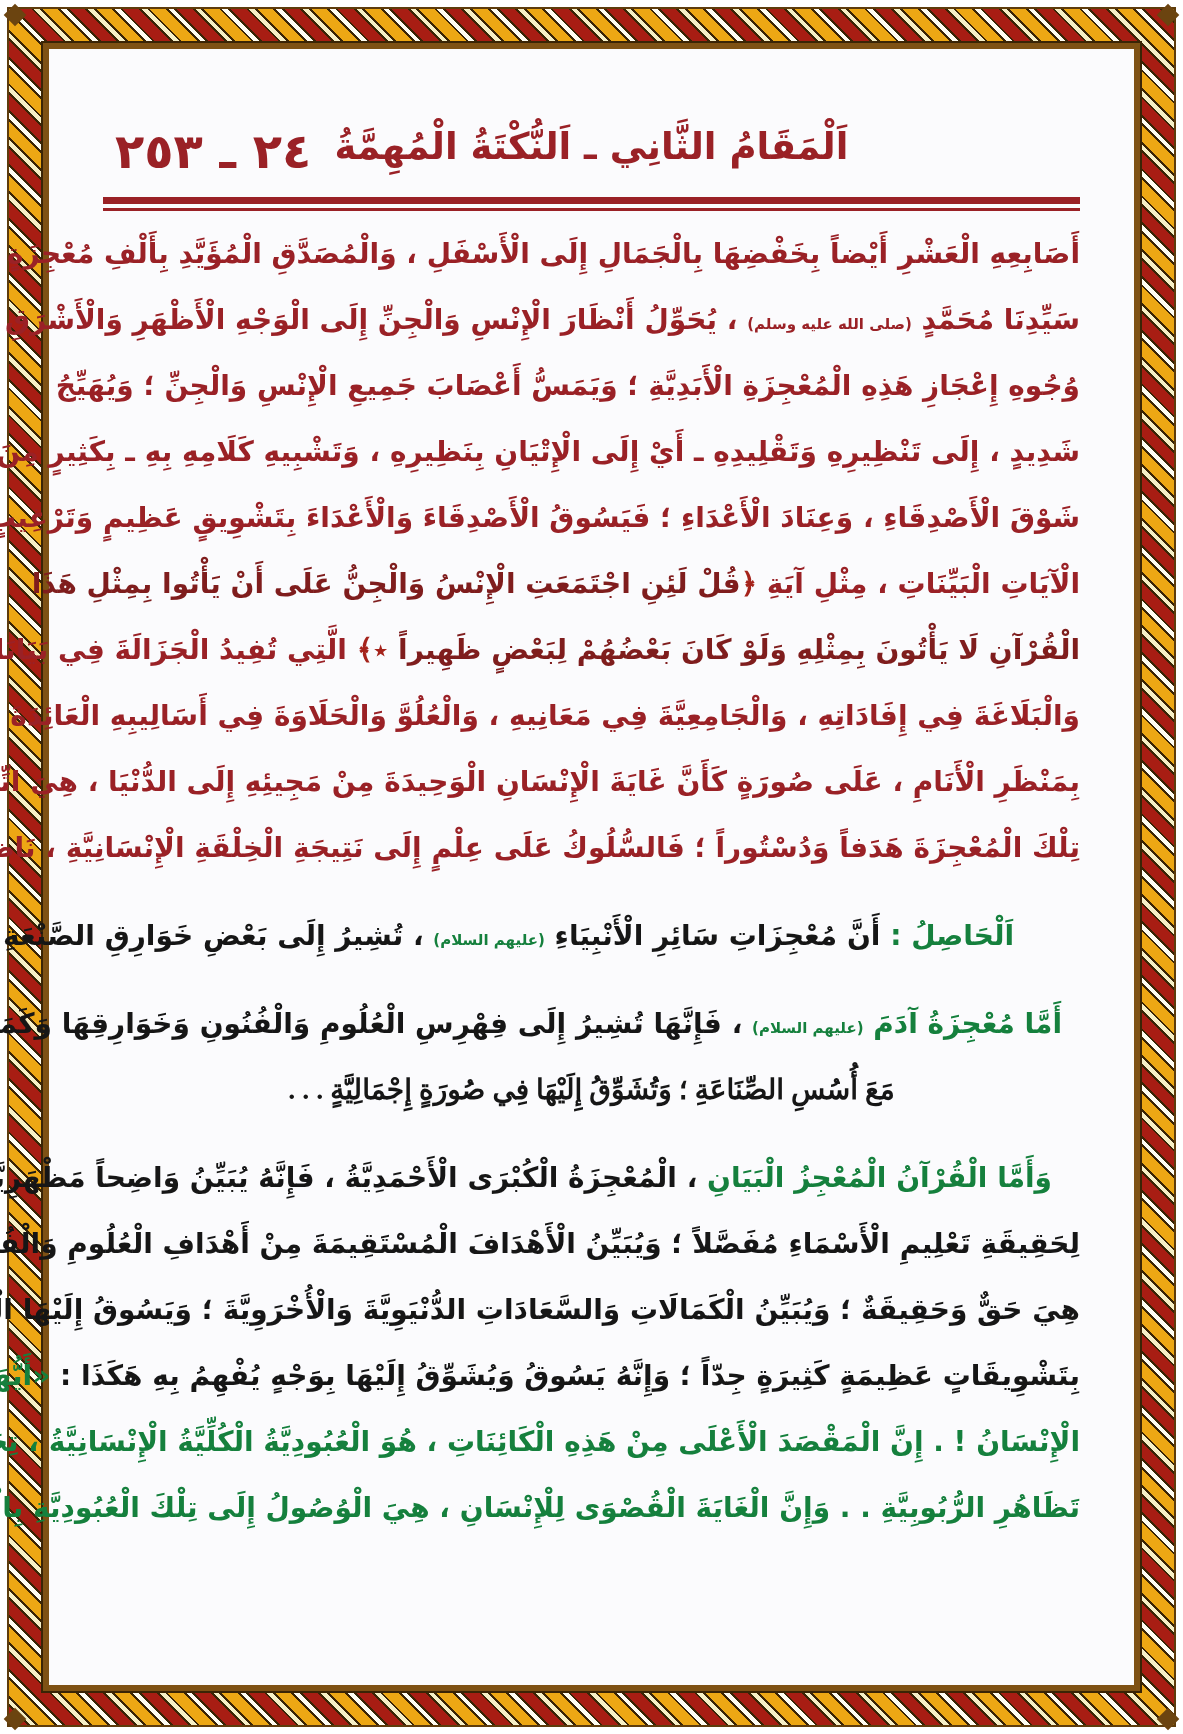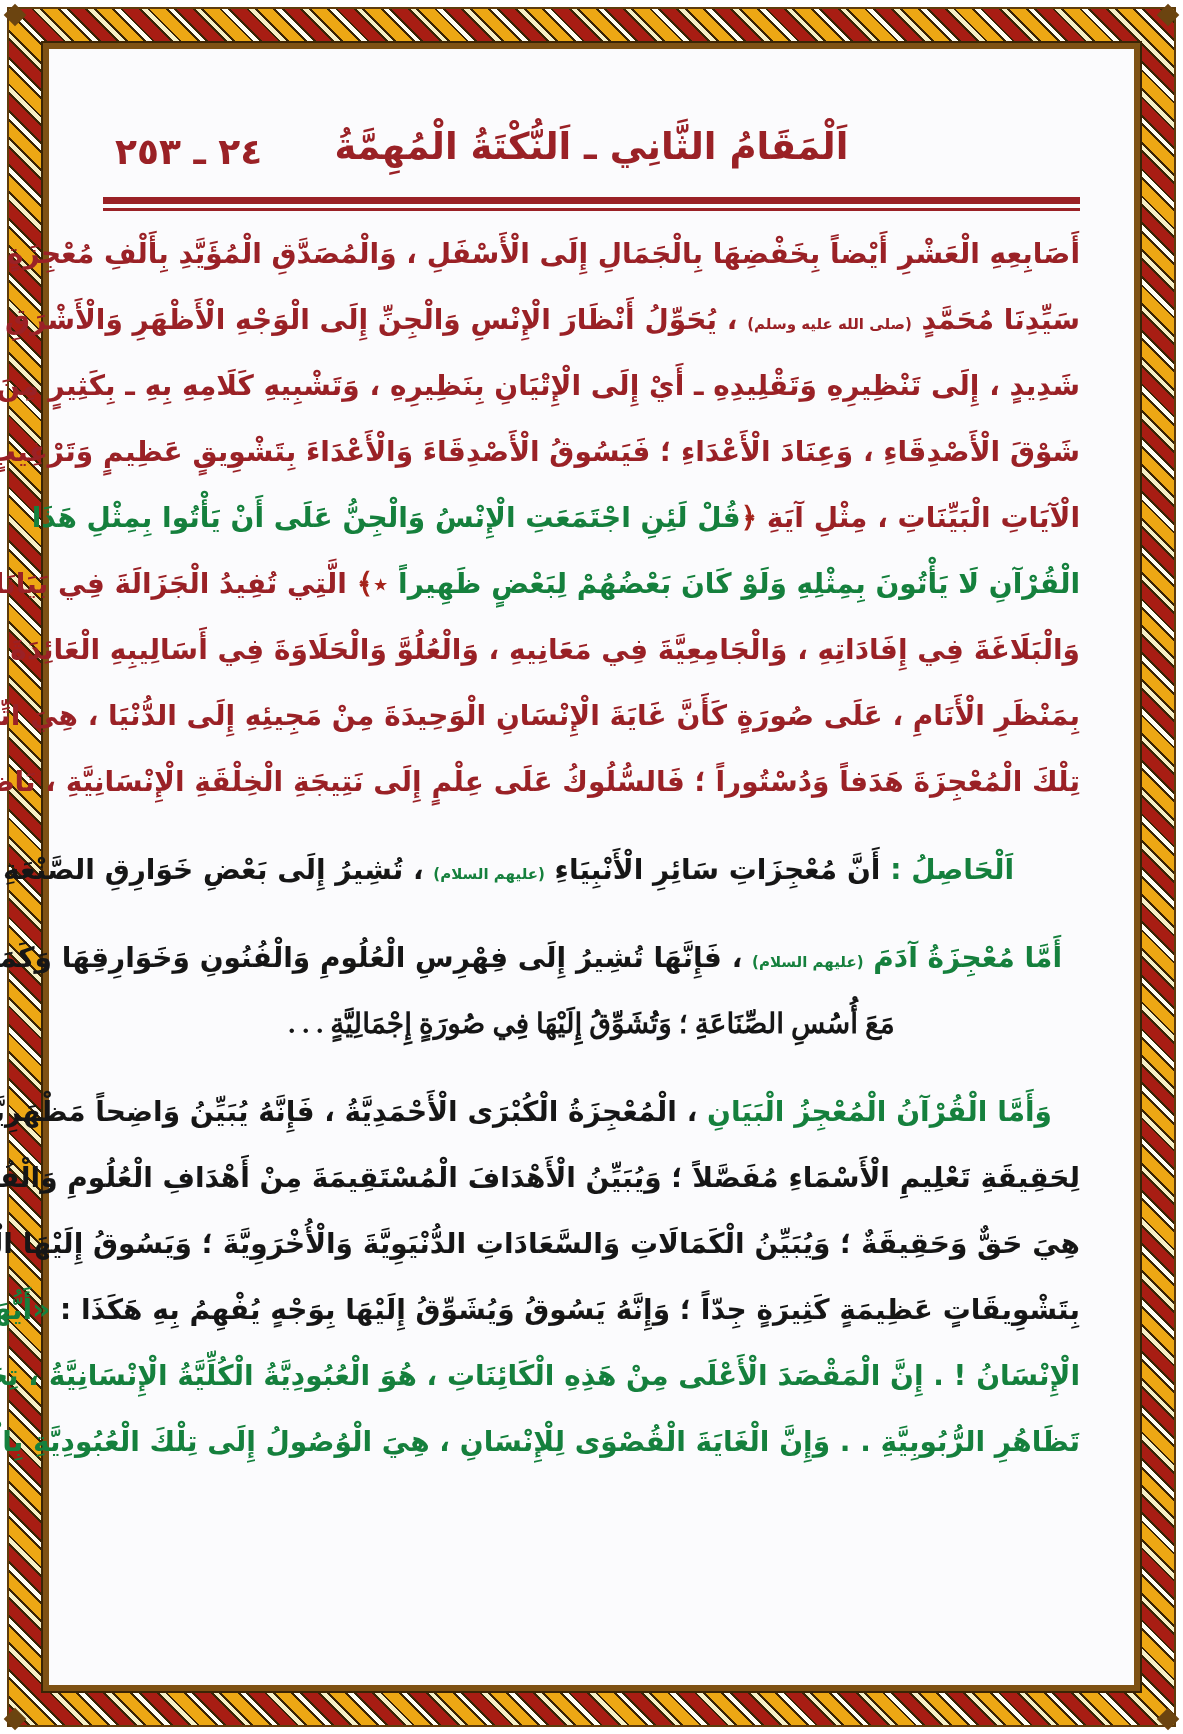--- a/index.html
+++ b/index.html
@@ -28,22 +28,22 @@
   .corner.bl{bottom:-2px;left:-2px;}
   .corner.br{bottom:-2px;right:-2px;}
   .inner{
     position:absolute;inset:34px;
     background:#fbfbfd;
     border:6px solid #7e5114;
     outline:2px solid #3a2405;
   }
   .content{position:absolute;inset:50px 54px;direction:rtl;}
   .pagenum{
-    position:absolute;top:32px;left:12px;
-    font-size:36px;font-weight:bold;color:#9a2126;direction:rtl;letter-spacing:2px;
+    position:absolute;top:24px;left:12px;
+    font-size:48px;font-weight:bold;color:#9a2126;direction:rtl;letter-spacing:2px;
   }
   .title{
     position:absolute;top:26px;left:0;right:0;text-align:center;
     font-size:37px;font-weight:bold;color:#9a2126;direction:rtl;
   }
   .rule{position:absolute;top:98px;left:0;right:0;}
   .rule .thick{height:7px;background:#9a2126;}
   .rule .gap{height:4px;}
   .rule .thin{height:3px;background:#9a2126;}
   .body{position:absolute;top:122px;left:0;right:0;}
@@ -54,21 +54,21 @@
     height:66px;line-height:66px;
     font-size:28px;font-weight:bold;
     color:#9a2126;
     white-space:nowrap;
   }
   .line.right{text-align-last:right;}
   .line.center{text-align:center;text-align-last:center;font-family:Liberation Serif, serif;}
   .line.gap{margin-top:22px;}
   .seg-m{color:#9a2126;}
   .seg-r{color:#15803d;}
-  .seg-b{color:#15803d;}
+  .seg-b{color:#7f1d1d;}
   .seg-k{color:#161616;}
   .seg-o{color:#a5231b;}
   .small{font-size:15px;letter-spacing:0;margin-top:20px;}
 </style>
 </head>
 <body>
 
 <div class="page">
   <div class="frame">
     <div class="corner tl"></div>
@@ -80,20 +80,21 @@
         <div class="pagenum">٢٤ ـ ٢٥٣</div>
         <div class="title">اَلْمَقَامُ الثَّانِي ـ اَلنُّكْتَةُ الْمُهِمَّةُ</div>
         <div class="rule">
           <div class="thick"></div>
           <div class="gap"></div>
           <div class="thin"></div>
         </div>
         <div class="body">
             <div class="line justify"><span class="seg-m">أَصَابِعِهِ الْعَشْرِ أَيْضاً بِخَفْضِهَا بِالْجَمَالِ إِلَى الْأَسْفَلِ ، وَالْمُصَدَّقِ الْمُؤَيَّدِ بِأَلْفِ مُعْجِزَةٍ ،</span></div>
             <div class="line justify"><span class="seg-m">سَيِّدِنَا مُحَمَّدٍ </span><span class="seg-m small">(صلى الله عليه وسلم)</span><span class="seg-m"> ، يُحَوِّلُ أَنْظَارَ الْإِنْسِ وَالْجِنِّ إِلَى الْوَجْهِ الْأَظْهَرِ وَالْأَشْرَقِ مِنْ</span></div>
+            <div class="line justify"><span class="seg-m">وُجُوهِ إِعْجَازِ هَذِهِ الْمُعْجِزَةِ الْأَبَدِيَّةِ ؛ وَيَمَسُّ أَعْصَابَ جَمِيعِ الْإِنْسِ وَالْجِنِّ ؛ وَيُهَيِّجُ</span></div>
             <div class="line justify"><span class="seg-m">شَدِيدٍ ، إِلَى تَنْظِيرِهِ وَتَقْلِيدِهِ ـ أَيْ إِلَى الْإِتْيَانِ بِنَظِيرِهِ ، وَتَشْبِيهِ كَلَامِهِ بِهِ ـ بِكَثِيرٍ مِنَ</span></div>
             <div class="line justify"><span class="seg-m">شَوْقَ الْأَصْدِقَاءِ ، وَعِنَادَ الْأَعْدَاءِ ؛ فَيَسُوقُ الْأَصْدِقَاءَ وَالْأَعْدَاءَ بِتَشْوِيقٍ عَظِيمٍ وَتَرْغِيبٍ</span></div>
             <div class="line justify"><span class="seg-m">الْآيَاتِ الْبَيِّنَاتِ ، مِثْلِ آيَةِ </span><span class="seg-o">﴿</span><span class="seg-b">قُلْ لَئِنِ اجْتَمَعَتِ الْإِنْسُ وَالْجِنُّ عَلَى أَنْ يَأْتُوا بِمِثْلِ هَذَا</span></div>
             <div class="line justify"><span class="seg-b">الْقُرْآنِ لَا يَأْتُونَ بِمِثْلِهِ وَلَوْ كَانَ بَعْضُهُمْ لِبَعْضٍ ظَهِيراً </span><span class="seg-o">٭﴾</span><span class="seg-m"> الَّتِي تُفِيدُ الْجَزَالَةَ فِي بَيَانَاتِهِ ،</span></div>
             <div class="line justify"><span class="seg-m">وَالْبَلَاغَةَ فِي إِفَادَاتِهِ ، وَالْجَامِعِيَّةَ فِي مَعَانِيهِ ، وَالْعُلُوَّ وَالْحَلَاوَةَ فِي أَسَالِيبِهِ الْعَائِدَةَ إِلَى</span></div>
             <div class="line justify"><span class="seg-m">بِمَنْظَرِ الْأَنَامِ ، عَلَى صُورَةٍ كَأَنَّ غَايَةَ الْإِنْسَانِ الْوَحِيدَةَ مِنْ مَجِيئِهِ إِلَى الدُّنْيَا ، هِيَ اتِّخَاذُهُ</span></div>
             <div class="line justify"><span class="seg-m">تِلْكَ الْمُعْجِزَةَ هَدَفاً وَدُسْتُوراً ؛ فَالسُّلُوكُ عَلَى عِلْمٍ إِلَى نَتِيجَةِ الْخِلْقَةِ الْإِنْسَانِيَّةِ ، نَاظِراً</span></div>
             <div class="line right gap" style="padding-right: 66px;"><span class="seg-r">اَلْحَاصِلُ : </span><span class="seg-k">أَنَّ مُعْجِزَاتِ سَائِرِ الْأَنْبِيَاءِ </span><span class="seg-r small">(عليهم السلام)</span><span class="seg-k"> ، تُشِيرُ إِلَى بَعْضِ خَوَارِقِ الصَّنْعَةِ . . .</span></div>
             <div class="line justify gap" style="padding-right: 18px;"><span class="seg-r">أَمَّا مُعْجِزَةُ آدَمَ </span><span class="seg-r small">(عليهم السلام)</span><span class="seg-k"> ، فَإِنَّهَا تُشِيرُ إِلَى فِهْرِسِ الْعُلُومِ وَالْفُنُونِ وَخَوَارِقِهَا وَكَمَالَاتِهَا ،</span></div>
             <div class="line center"><span class="seg-k">مَعَ أُسُسِ الصِّنَاعَةِ ؛ وَتُشَوِّقُ إِلَيْهَا فِي صُورَةٍ إِجْمَالِيَّةٍ . . .</span></div>

